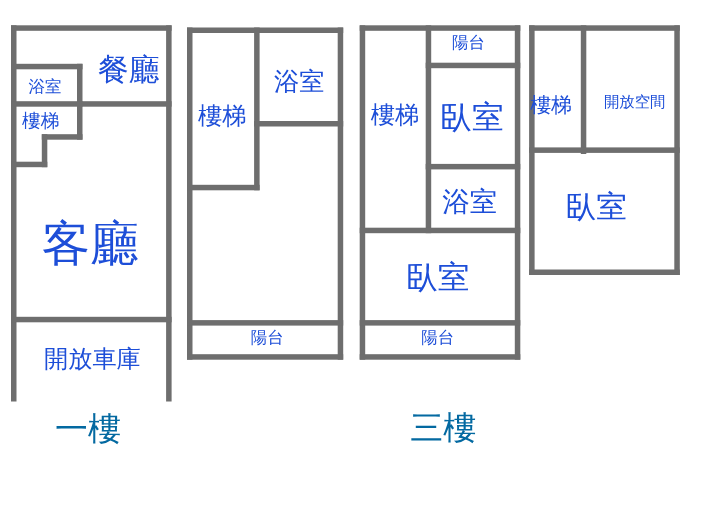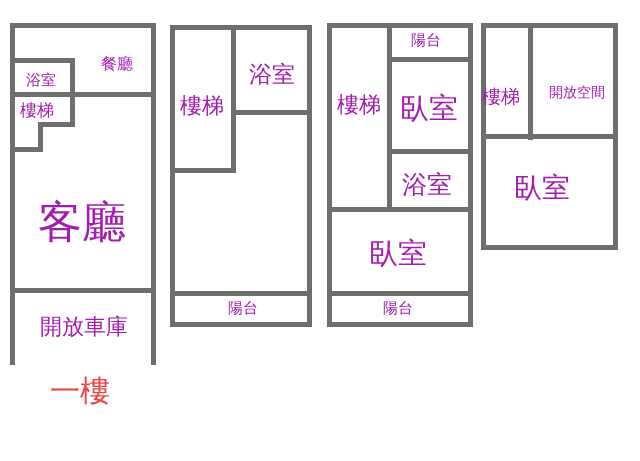--- a/index.html
+++ b/index.html
@@ -19,28 +19,28 @@
     position: absolute;
     inset: 0;
   }
   .wall {
     position: absolute;
     background: #6e6e6e;
   }
   .room-label {
     position: absolute;
     transform: translate(-50%, -50%);
-    color: #a21caf;
+    color: #1d4ed8;
     white-space: nowrap;
     line-height: 1;
   }
   .floor-label {
     position: absolute;
     transform: translate(-50%, -50%);
-    color: #ef4444;
+    color: #0369a1;
     white-space: nowrap;
     line-height: 1;
   }
 </style>
 </head>
 <body>
 
 <div class="canvas">
 
   <div class="floor-group">
@@ -49,21 +49,21 @@
     <div class="wall" style="left:10px;top:23px;width:146px;height:5px"></div>
     <div class="wall" style="left:10px;top:58px;width:65px;height:5px"></div>
     <div class="wall" style="left:70px;top:58px;width:5px;height:39px"></div>
     <div class="wall" style="left:10px;top:92px;width:146px;height:5px"></div>
     <div class="wall" style="left:70px;top:92px;width:5px;height:35px"></div>
     <div class="wall" style="left:38px;top:122px;width:37px;height:5px"></div>
     <div class="wall" style="left:38px;top:122px;width:5px;height:30px"></div>
     <div class="wall" style="left:10px;top:147px;width:33px;height:5px"></div>
     <div class="wall" style="left:10px;top:288px;width:146px;height:5px"></div>
 
-    <span class="room-label" style="left:117px;top:64px;font-size:16px">餐廳</span>
+    <span class="room-label" style="left:117px;top:64px;font-size:28px">餐廳</span>
     <span class="room-label" style="left:41px;top:79px;font-size:15px">浴室</span>
     <span class="room-label" style="left:37px;top:110px;font-size:17px">樓梯</span>
     <span class="room-label" style="left:82px;top:222px;font-size:44px">客廳</span>
     <span class="room-label" style="left:84px;top:327px;font-size:22px">開放車庫</span>
     <span class="floor-label" style="left:80px;top:391px;font-size:30px">一樓</span>
   </div>
 
   <div class="floor-group">
     <div class="wall" style="left:170px;top:25px;width:5px;height:302px"></div>
     <div class="wall" style="left:307px;top:25px;width:5px;height:302px"></div>
@@ -89,20 +89,21 @@
     <div class="wall" style="left:387px;top:149px;width:86px;height:5px"></div>
     <div class="wall" style="left:327px;top:207px;width:146px;height:5px"></div>
     <div class="wall" style="left:327px;top:291px;width:146px;height:5px"></div>
 
     <span class="room-label" style="left:359px;top:105px;font-size:22px">樓梯</span>
     <span class="room-label" style="left:426px;top:39px;font-size:15px">陽台</span>
     <span class="room-label" style="left:429px;top:108px;font-size:29px">臥室</span>
     <span class="room-label" style="left:427px;top:184px;font-size:25px">浴室</span>
     <span class="room-label" style="left:398px;top:253px;font-size:29px">臥室</span>
     <span class="room-label" style="left:398px;top:307px;font-size:15px">陽台</span>
+    <span class="floor-label" style="left:403px;top:390px;font-size:30px">三樓</span>
   </div>
 
   <div class="floor-group">
     <div class="wall" style="left:481px;top:23px;width:5px;height:227px"></div>
     <div class="wall" style="left:613px;top:23px;width:5px;height:227px"></div>
     <div class="wall" style="left:481px;top:23px;width:137px;height:5px"></div>
     <div class="wall" style="left:481px;top:245px;width:137px;height:5px"></div>
     <div class="wall" style="left:528px;top:23px;width:5px;height:117px"></div>
     <div class="wall" style="left:481px;top:134px;width:137px;height:5px"></div>
 

